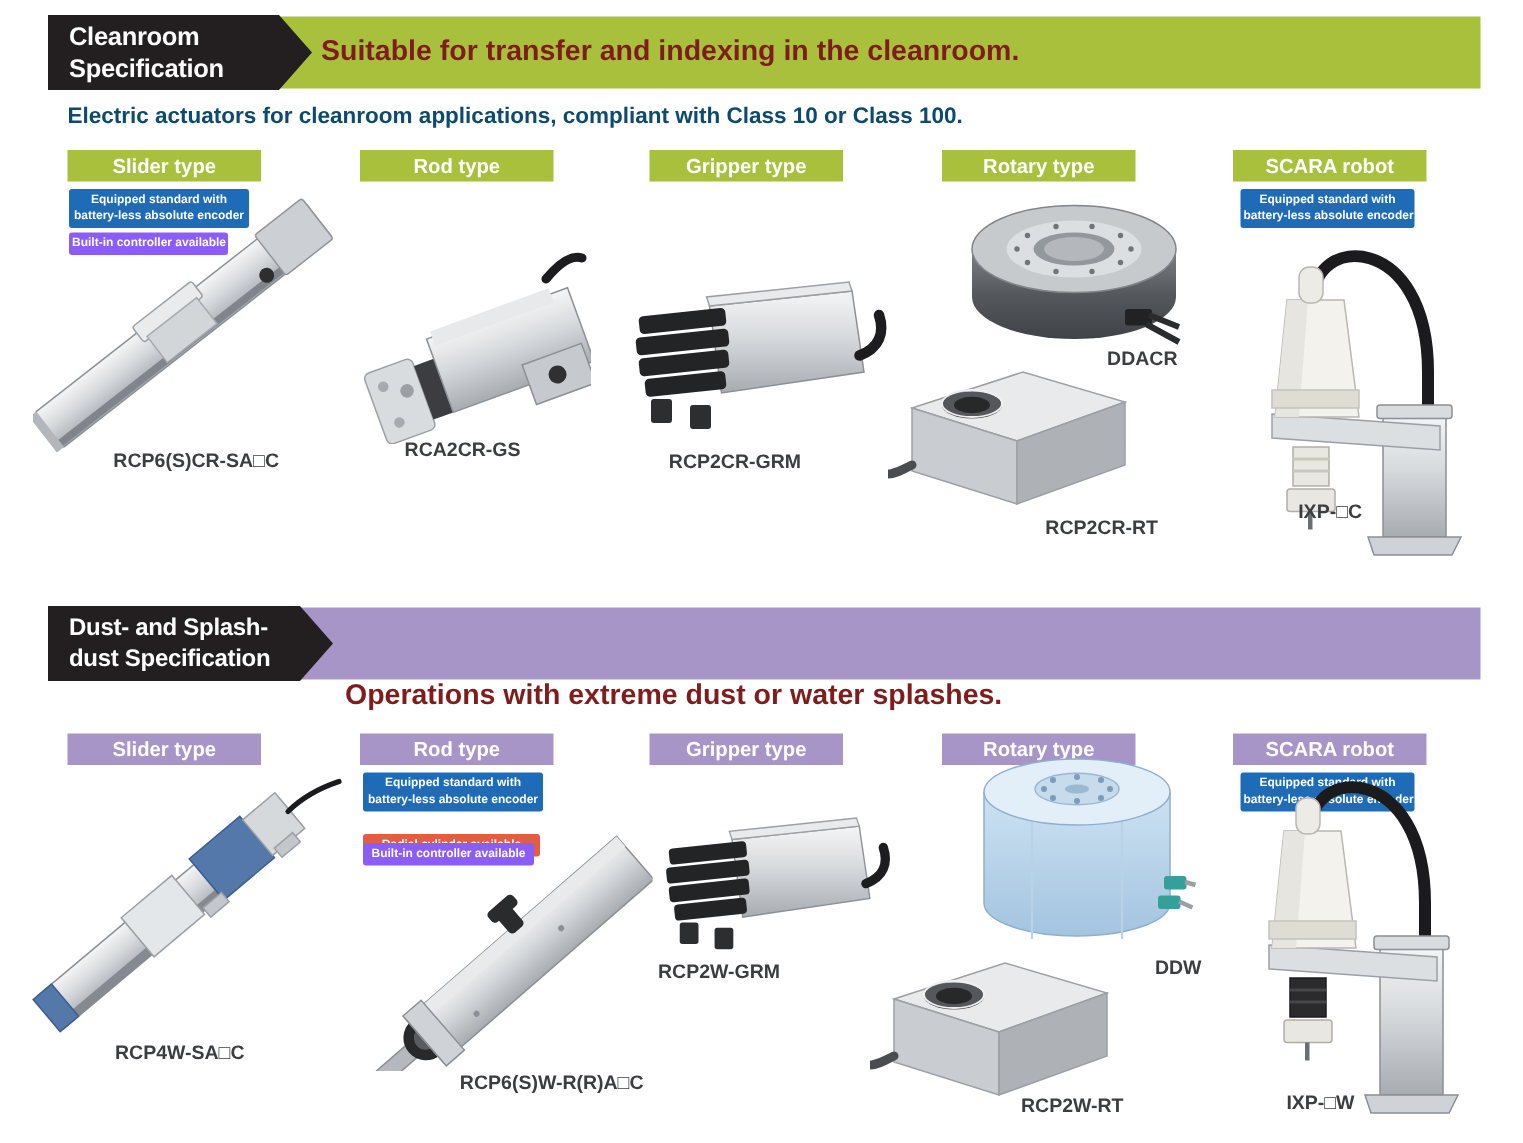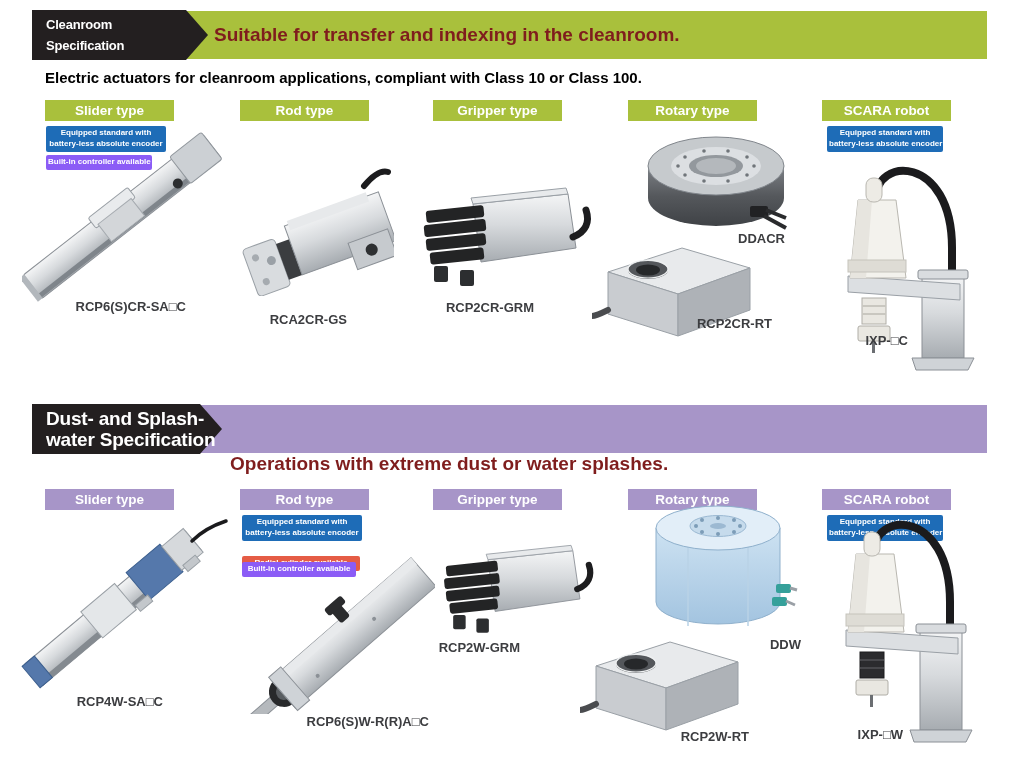--- a/index.html
+++ b/index.html
@@ -1,32 +1,32 @@
 <!DOCTYPE html>
 <html><head>
 <meta charset="utf-8">
 <style>
   html,body{margin:0;padding:0;}
   body{font-family:"Liberation Sans","DejaVu Sans",sans-serif;background:#fff;}
   #page{position:relative;width:1015px;height:762px;background:#fff;overflow:hidden;}
   .abs{position:absolute;}
-  .chev-title{color:#fff;font-weight:bold;font-size:13px;line-height:21px;letter-spacing:-.2px;}
-  .chev-title.small{font-size:19px;}
+  .chev-title{color:#fff;font-weight:bold;font-size:17px;line-height:21px;letter-spacing:-.2px;}
+  .chev-title.small{font-size:16px;}
   .tagline{color:#7f1d1d;font-weight:bold;font-size:19px;white-space:nowrap;}
   .subtitle{font-weight:bold;font-size:15px;white-space:nowrap;}
   .colhdr{height:21px;line-height:21px;text-align:center;color:#fff;font-weight:bold;font-size:13.5px;}
   .colhdr.green{background:#a9c03c;}
   .colhdr.purple{background:#a795c8;}
   .badge{color:#fff;font-weight:bold;font-size:8px;line-height:1.35;text-align:center;border-radius:2px;padding:2px 2px;box-sizing:border-box;}
   .badge span{display:block;white-space:nowrap;text-align:center;}
   .badge.blue{background:#1e6cb7;}
   .badge.green{background:#8b5cf6;}
   .badge.red{background:#e55c45;}
   .plabel{font-weight:bold;font-size:13px;color:#3c3d40;text-align:right;white-space:nowrap;}
-  .gtext{color:#000000;}
+  .gtext{color:#0c4a6e;}
   .ptext{color:#9c87c5;}
   svg{display:block;}
 </style>
 </head>
 <body>
 
 <div id="page">
 
   <svg width="0" height="0" style="position:absolute">
     <defs>
@@ -154,34 +154,34 @@
     <path d="M46,52 L60,52 L54,130 L38,130 Z" fill="#e7e5df"></path>
     <rect x="54" y="30" width="16" height="24" rx="7" fill="#edebe5" stroke="#b9b7b0"></rect>
     <rect x="36" y="112" width="58" height="12" fill="#dedcd5" stroke="#c5c3bc"></rect>
     <rect x="50" y="150" width="24" height="26" fill="#e9e7e1" stroke="#b0aea7"></rect>
     <path d="M50,158 h24 M50,166 h24" stroke="#c9c7c0" stroke-width="2"></path>
     <rect x="46" y="178" width="32" height="15" rx="2" fill="#e9e7e1" stroke="#b0aea7"></rect>
     <rect x="60" y="193" width="3" height="12" fill="#6b6e72"></rect>
   </svg>
 
   <div class="abs plabel" style="left:68px;top:299px;width:118px">RCP6(S)CR-SA□C</div>
-  <div class="abs plabel" style="left:223px;top:312px;width:124px">RCA2CR-GS</div>
+  <div class="abs plabel" style="left:223px;top:292px;width:124px">RCA2CR-GS</div>
   <div class="abs plabel" style="left:414px;top:300px;width:120px">RCP2CR-GRM</div>
   <div class="abs plabel" style="left:685px;top:231px;width:100px">DDACR</div>
-  <div class="abs plabel" style="left:650px;top:316px;width:122px">RCP2CR-RT</div>
+  <div class="abs plabel" style="left:650px;top:344px;width:122px">RCP2CR-RT</div>
   <div class="abs plabel" style="left:808px;top:333px;width:100px">IXP-□C</div>
 
   <div class="abs" style="left:200px;top:405px;width:787px;height:48px;background:#a795c8"></div>
   <div class="abs tagline" style="left:230px;top:405px;height:48px;line-height:48px;margin-top:35px;">Operations with extreme dust or water splashes.</div>
   <svg class="abs" style="left:32px;top:404px" width="192" height="50">
     <polygon points="0,0 168,0 190,25 168,50 0,50" fill="#231f20"></polygon>
   </svg>
   <div class="abs chev-title small" style="left:46px;top:408px;">
     <div>Dust- and Splash-</div>
-    <div>water Specification</div>
+    <div>dust Specification</div>
   </div>
 
   <div class="abs colhdr purple" style="left:45px;top:489px;width:129px">Slider type</div>
   <div class="abs colhdr purple" style="left:240px;top:489px;width:129px">Rod type</div>
   <div class="abs colhdr purple" style="left:433px;top:489px;width:129px">Gripper type</div>
   <div class="abs colhdr purple" style="left:628px;top:489px;width:129px">Rotary type</div>
   <div class="abs colhdr purple" style="left:822px;top:489px;width:129px">SCARA robot</div>
 
   <div class="abs badge blue" style="left:242px;top:515px;width:120px">
     <span>Equipped standard with</span>

